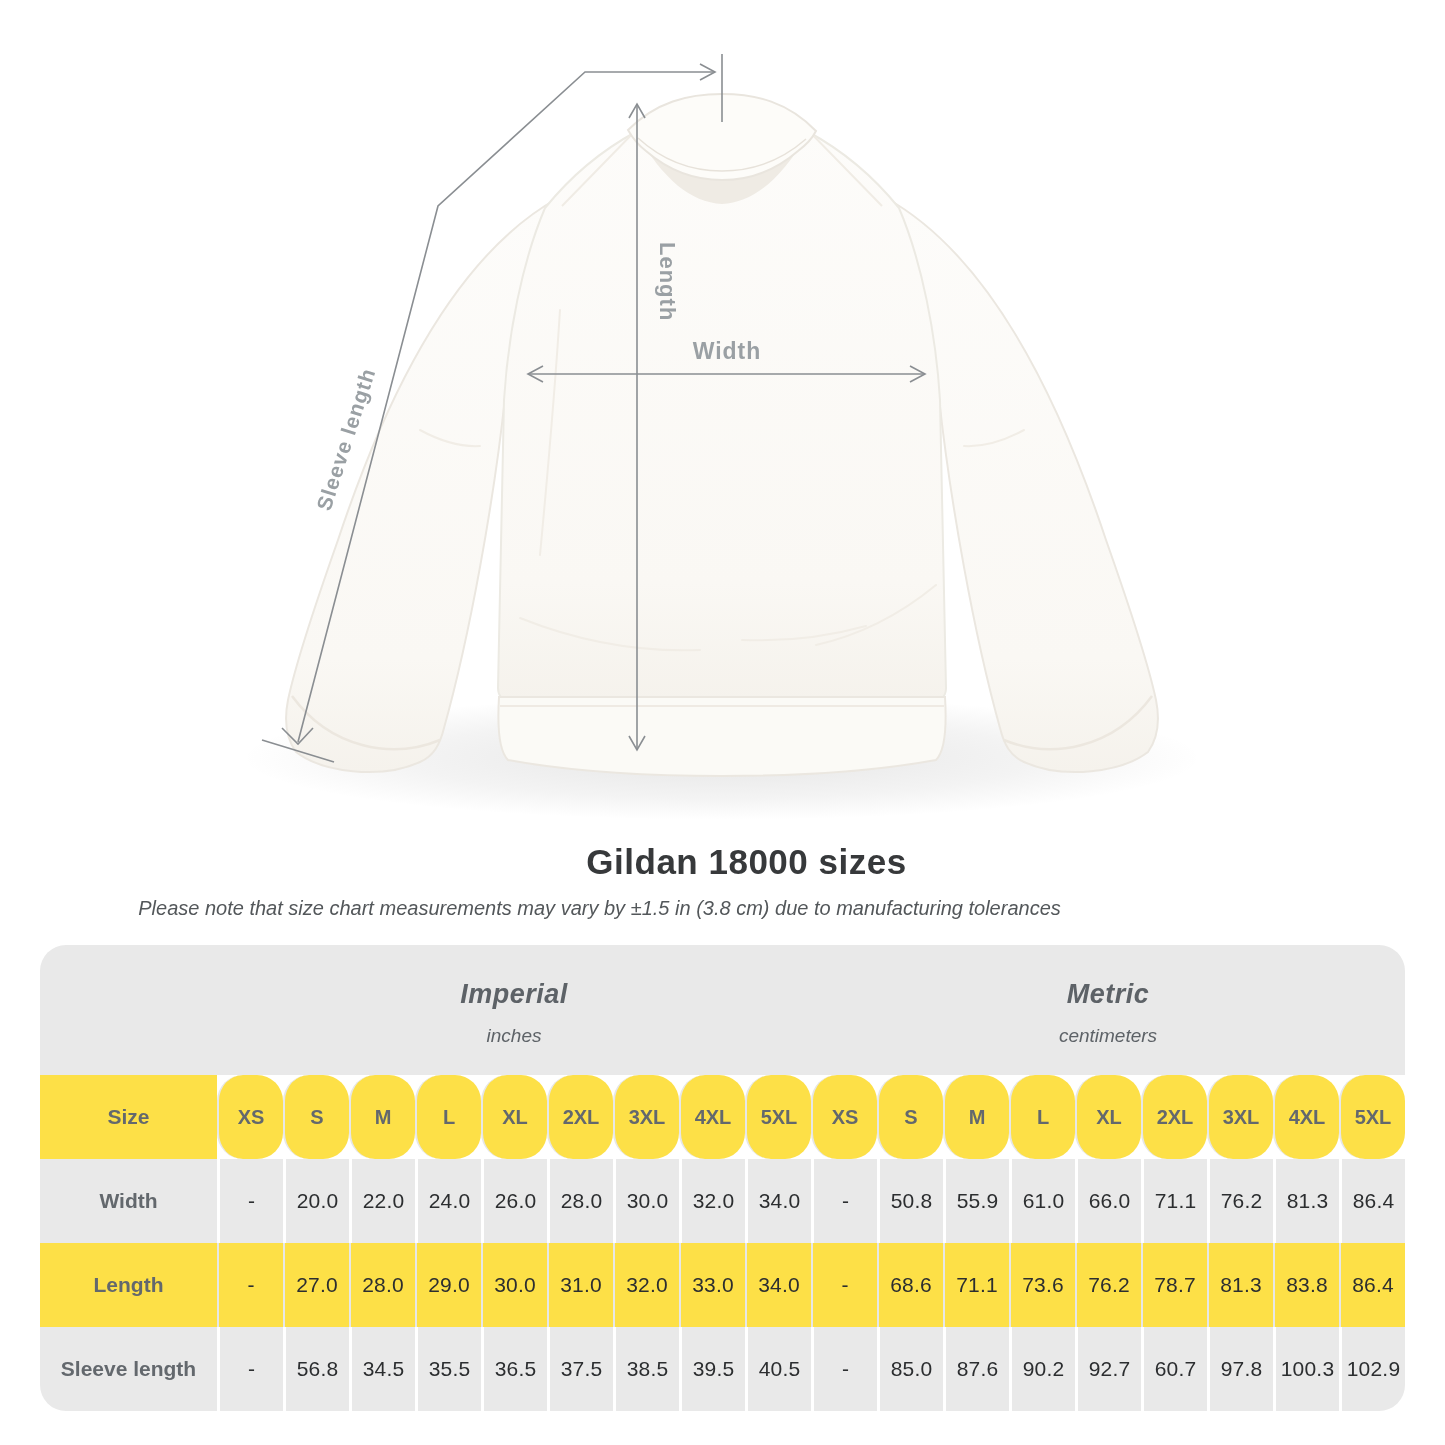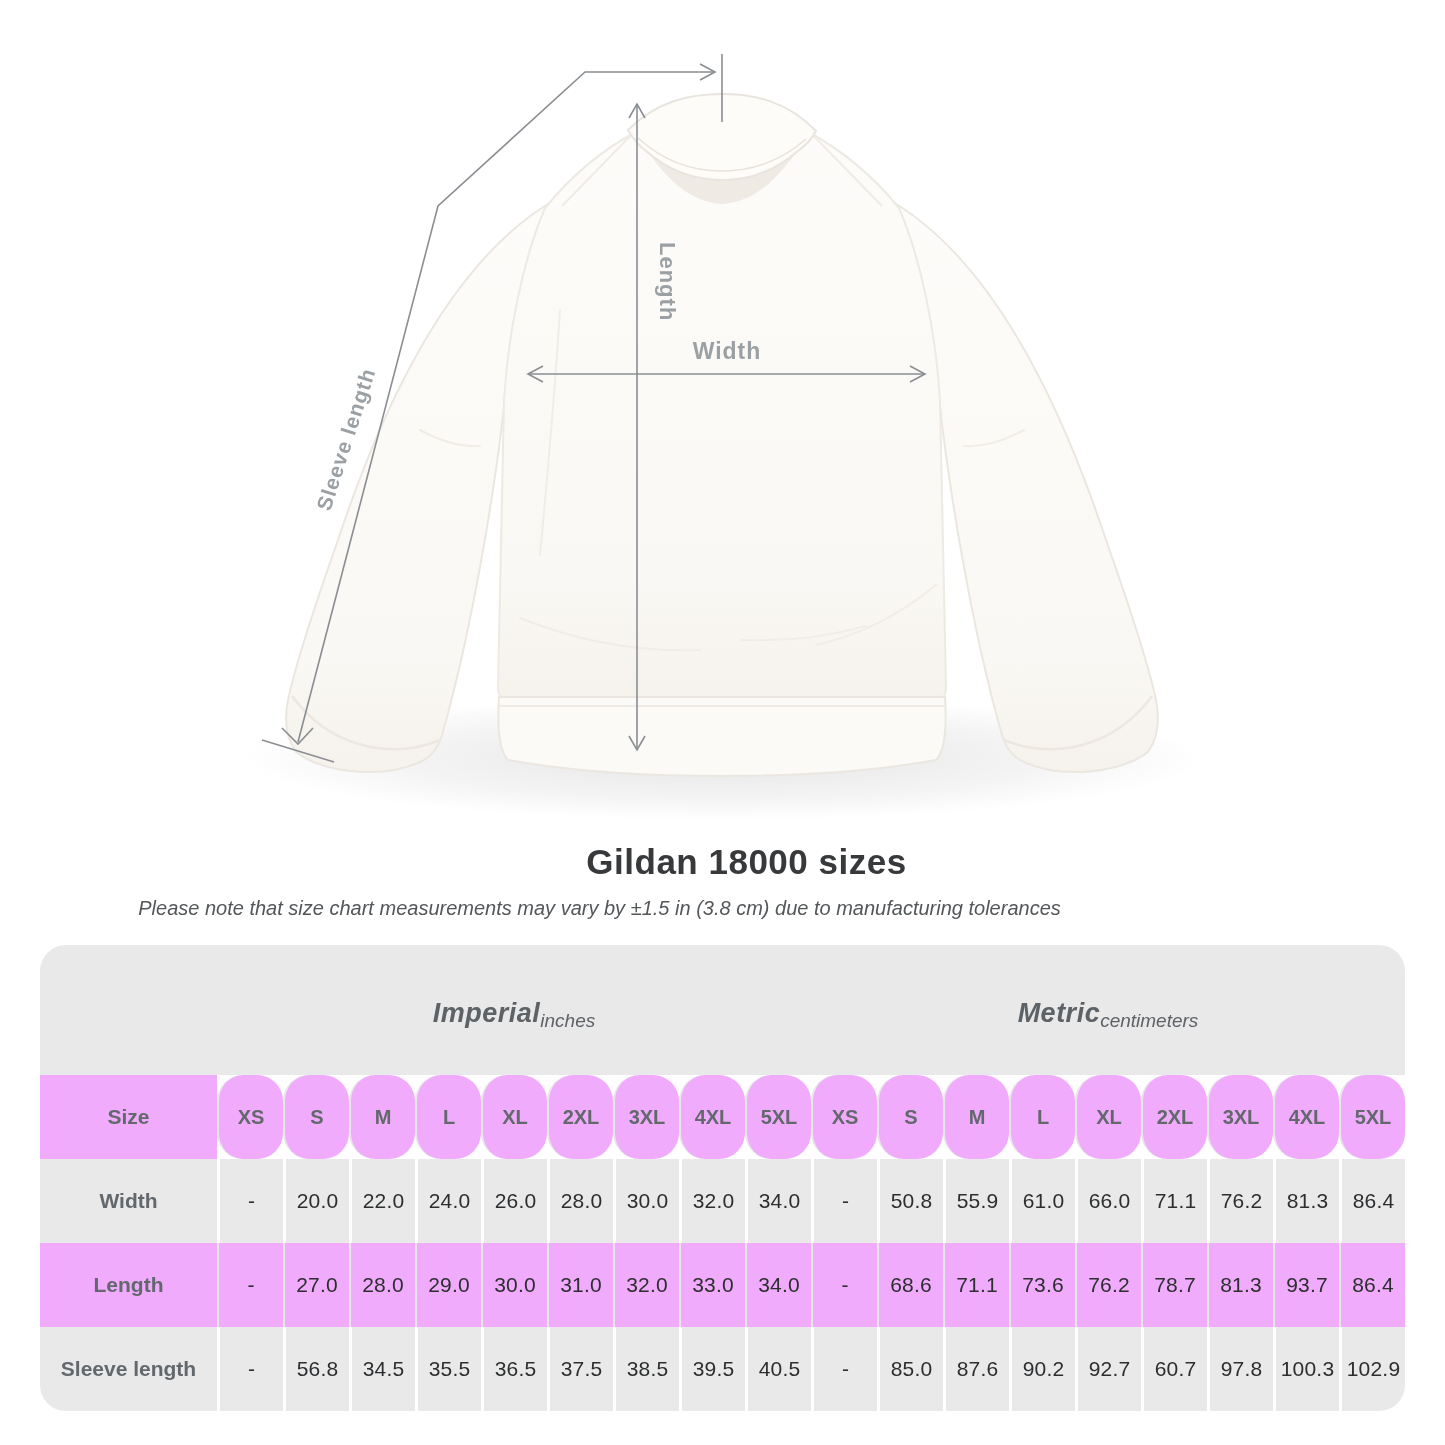--- a/index.html
+++ b/index.html
@@ -18,31 +18,31 @@
   }
   .table-wrap{
     position:absolute;top:945px;left:40px;width:1365px;height:466px;
     border-radius:26px;overflow:hidden;background:#ffffff;
   }
   .grid{
     display:grid;width:100%;height:100%;
     grid-template-columns:177px repeat(18,1fr);
     grid-template-rows:130px repeat(4,84px);
   }
-  .band{background:#e9e9e9;display:flex;align-items:center;justify-content:center;padding-top:6px;}
+  .band{background:#e9e9e9;display:flex;flex-direction:column;align-items:center;justify-content:center;padding-top:6px;}
   .band-corner{background:#e9e9e9;}
   .band-name{font-size:27px;font-weight:bold;font-style:italic;color:#5d6267;letter-spacing:.5px;}
   .band-unit{font-size:19px;font-style:italic;color:#5d6267;margin-top:15px;}
   .imp{grid-column:2 / span 9;}
   .met{grid-column:11 / span 9;}
   .c{display:flex;align-items:center;justify-content:center;}
   .head{font-size:20px;font-weight:bold;color:#63686d;border-radius:26px;}
   .val{font-size:21px;color:#2c2e30;letter-spacing:.2px;}
   .lab{font-size:21px;font-weight:bold;color:#63686d;}
-  .row-w{background:#f0abfc;}
+  .row-w{background:#fde047;}
   .row-g{background:#e9e9e9;}
   .row-w.sep{border-left:2px solid #e7e7e7;}
   .row-g.sep{border-left:3px solid #ffffff;}
 </style>
 </head>
 <body>
 
 <div class="page">
 
   <svg class="hero" width="1445" height="835" viewBox="0 0 1445 835">
@@ -185,21 +185,21 @@
         <div class="c val sep row-w">32.0</div>
         <div class="c val sep row-w">33.0</div>
         <div class="c val sep row-w">34.0</div>
         <div class="c val sep row-w">-</div>
         <div class="c val sep row-w">68.6</div>
         <div class="c val sep row-w">71.1</div>
         <div class="c val sep row-w">73.6</div>
         <div class="c val sep row-w">76.2</div>
         <div class="c val sep row-w">78.7</div>
         <div class="c val sep row-w">81.3</div>
-        <div class="c val sep row-w">93.7</div>
+        <div class="c val sep row-w">83.8</div>
         <div class="c val sep row-w">86.4</div>
         <div class="c lab row-g">Sleeve length</div>
         <div class="c val sep row-g">-</div>
         <div class="c val sep row-g">56.8</div>
         <div class="c val sep row-g">34.5</div>
         <div class="c val sep row-g">35.5</div>
         <div class="c val sep row-g">36.5</div>
         <div class="c val sep row-g">37.5</div>
         <div class="c val sep row-g">38.5</div>
         <div class="c val sep row-g">39.5</div>

